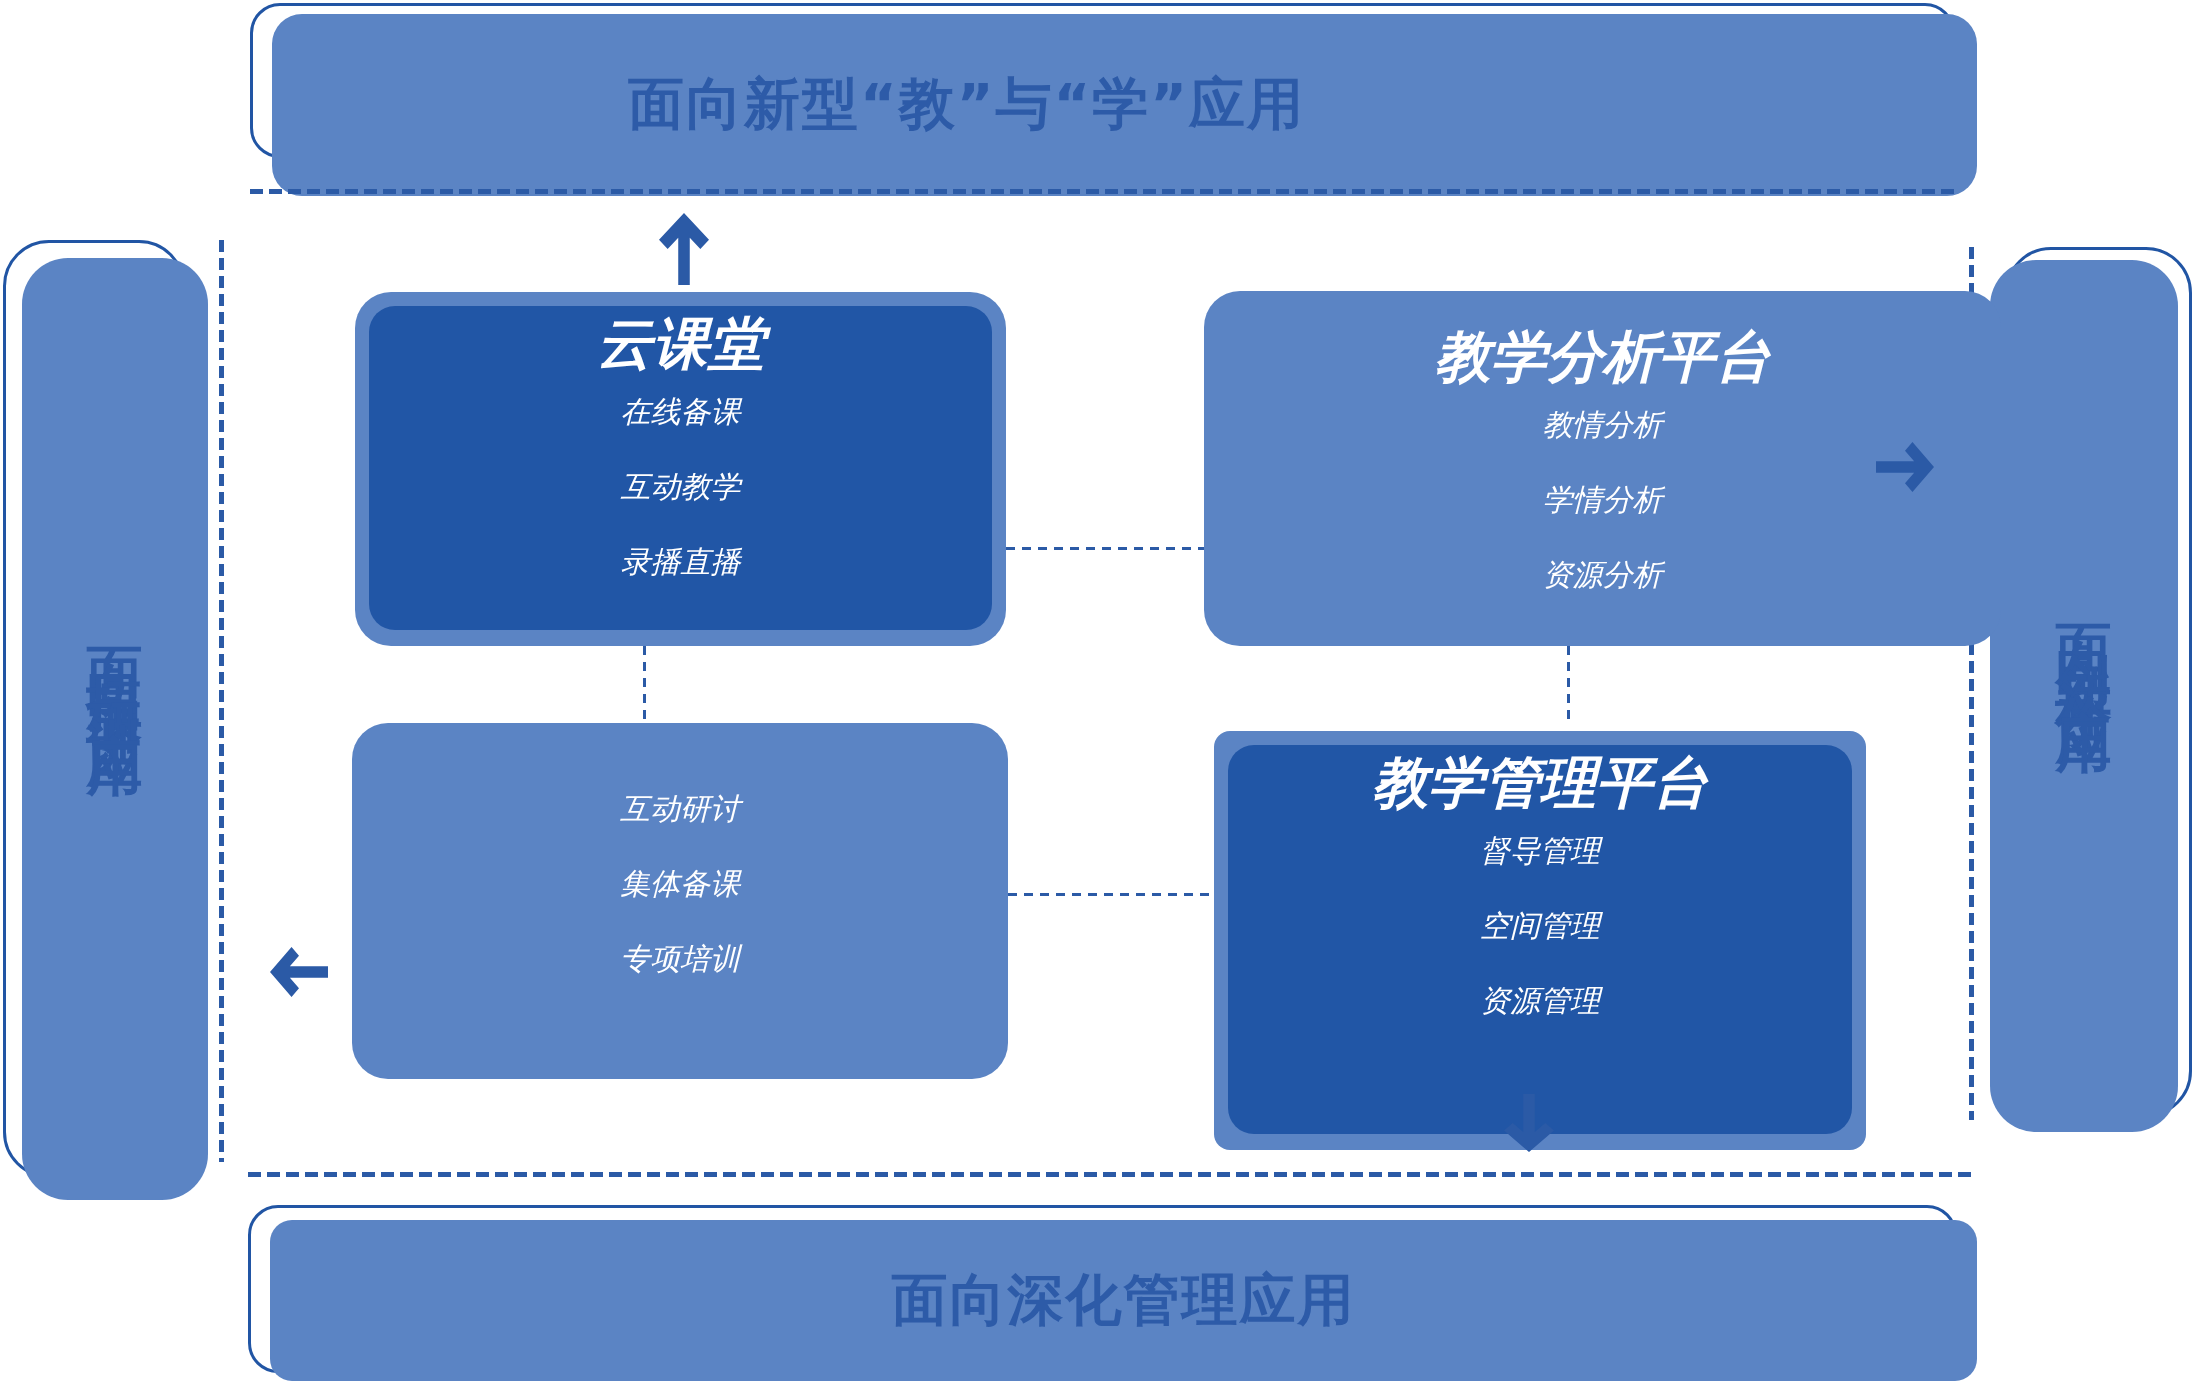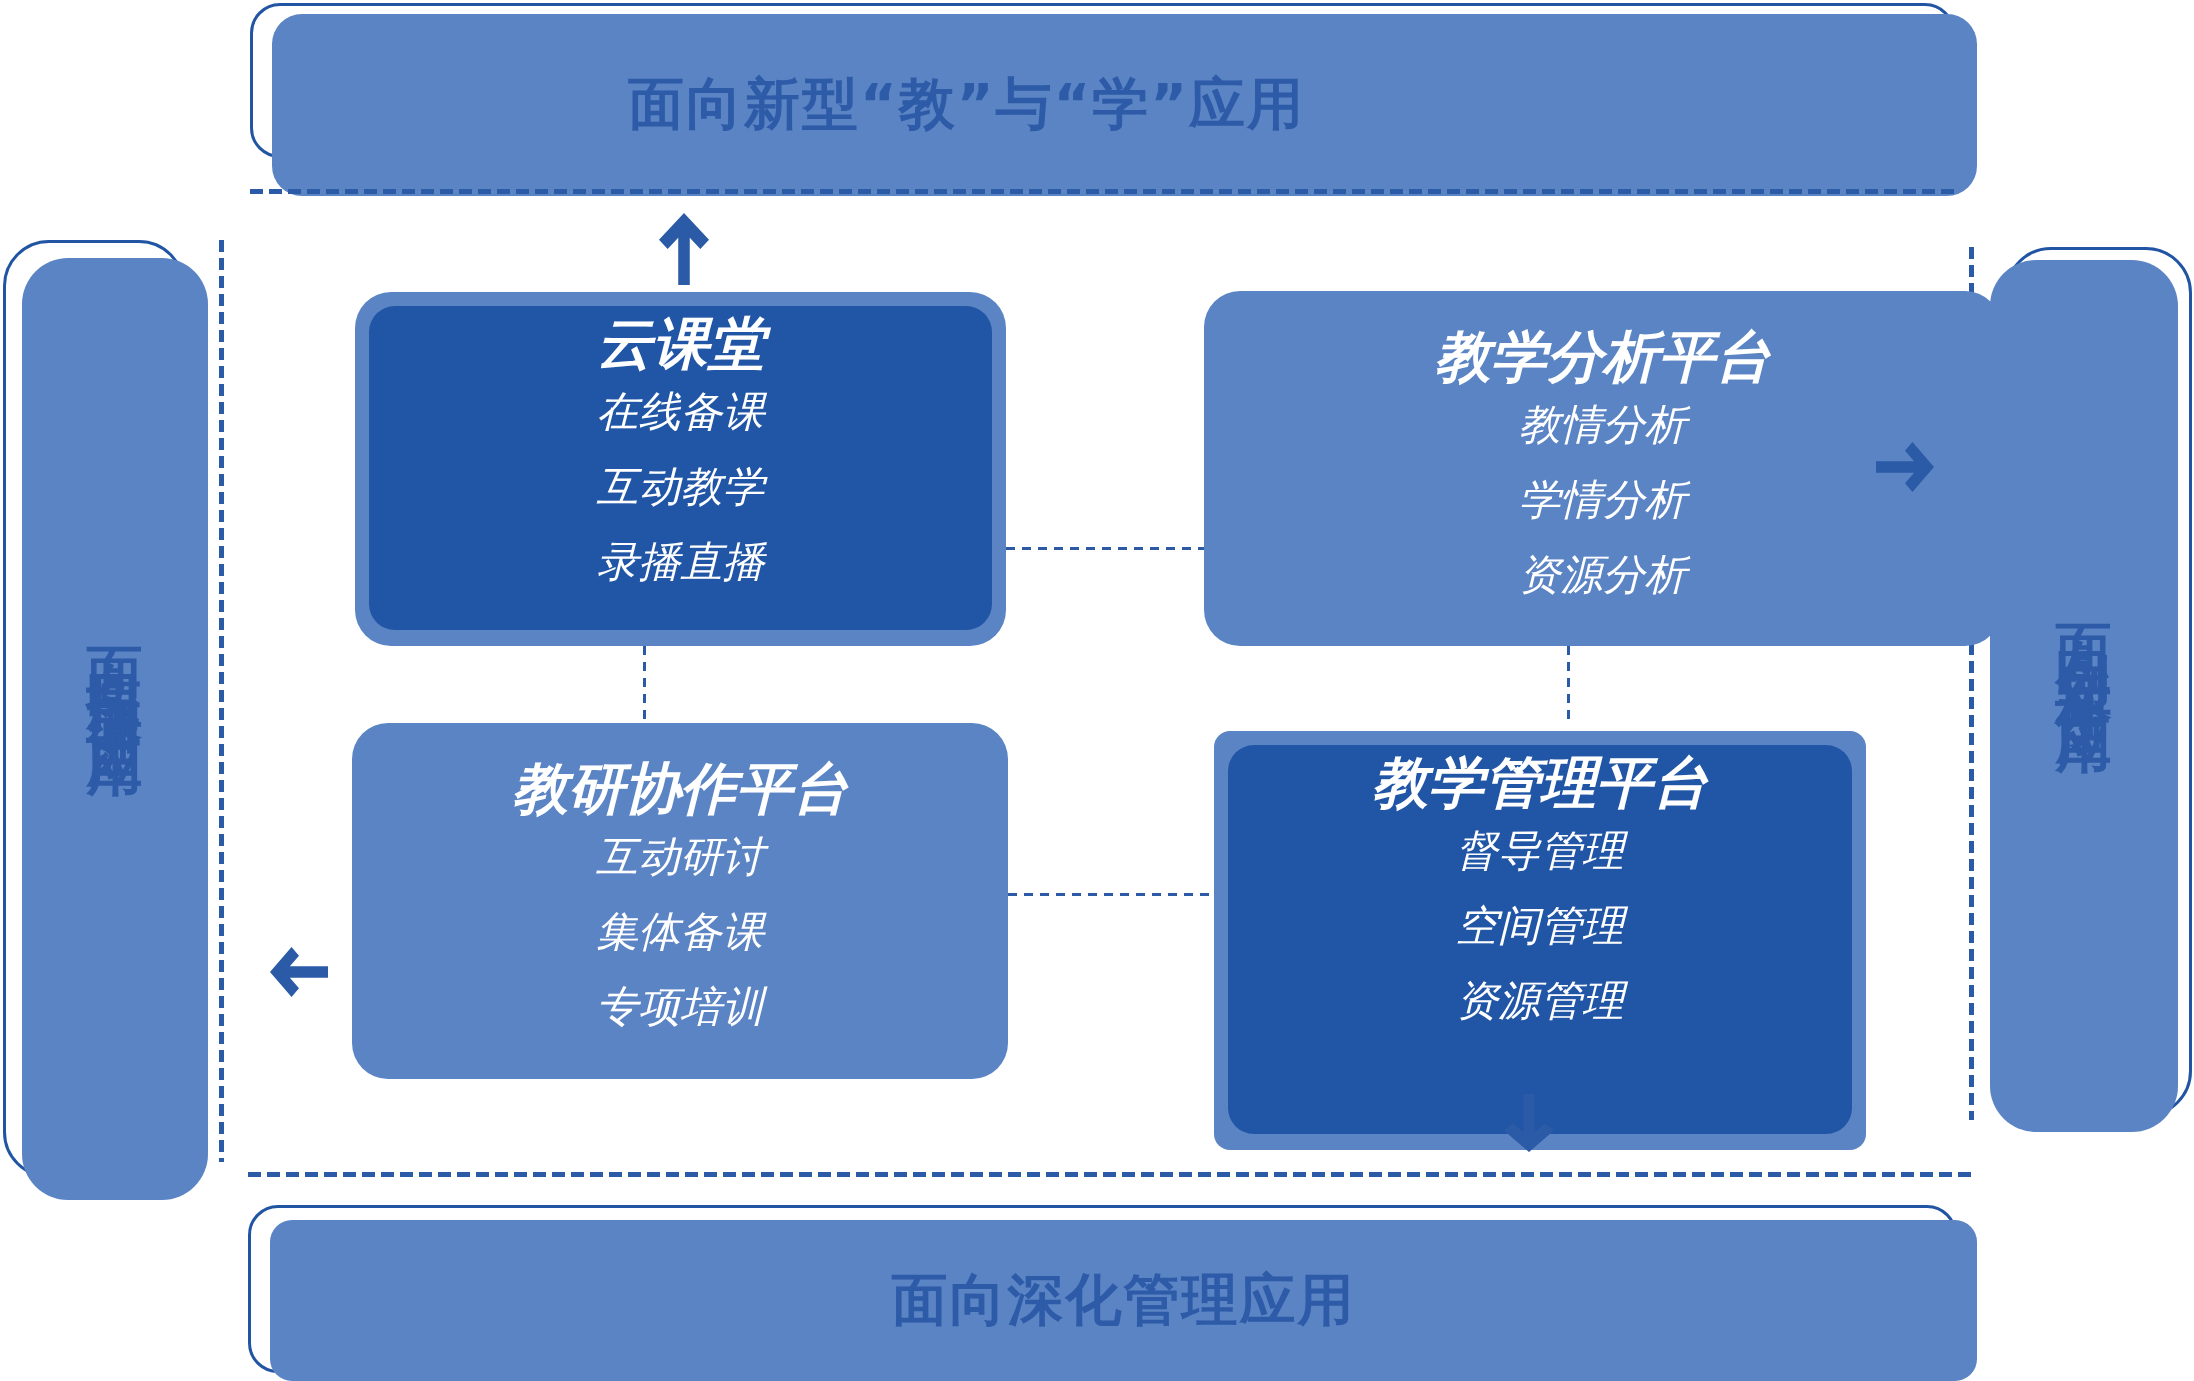--- a/index.html
+++ b/index.html
@@ -62,21 +62,21 @@
   }
   .flat .pbox-content{padding-top:36px;}
   .dark .pbox-content{padding-top:22px;}
   .box-title{
     color:var(--text-on-dark,#ffffff);
     font-size:56px;font-weight:bold;line-height:60px;
     white-space:nowrap;
   }
   .box-item{
     color:var(--text-on-dark,#ffffff);
-    font-size:42px;line-height:75px;
+    font-size:30px;line-height:75px;
     white-space:nowrap;
   }
   .box-item:first-of-type{margin-top:12px;}
 
   
   .guide-h{
     position:absolute;height:5px;
     background:repeating-linear-gradient(90deg,var(--connector,#2b5aa6) 0 13px,transparent 13px 19px);
   }
   .guide-v{
@@ -136,21 +136,20 @@
   <div class="pbox-content">
     <div class="box-title">教学分析平台</div>
     <div class="box-item">教情分析</div>
     <div class="box-item">学情分析</div>
     <div class="box-item">资源分析</div>
   </div>
 </div>
 
 <div class="pbox flat" style="left:352px;top:723px;width:656px;height:356px;">
   <div class="pbox-content">
-    <div class="box-title">教研协作平台</div>
     <div class="box-item">互动研讨</div>
     <div class="box-item">集体备课</div>
     <div class="box-item">专项培训</div>
   </div>
 </div>
 
 <div class="pbox dark" style="left:1214px;top:731px;width:652px;height:419px;border-radius:16px;">
   <div class="pbox-inner"></div>
   <div class="pbox-content">
     <div class="box-title">教学管理平台</div>

